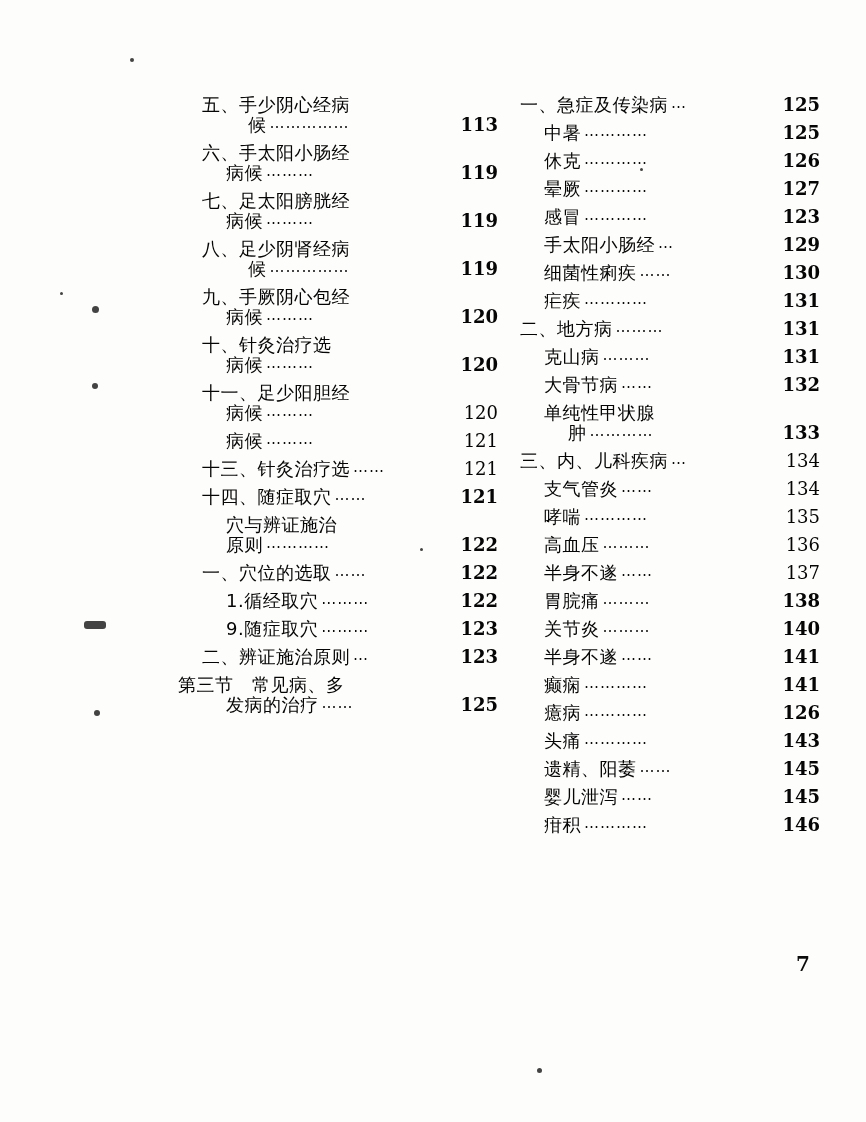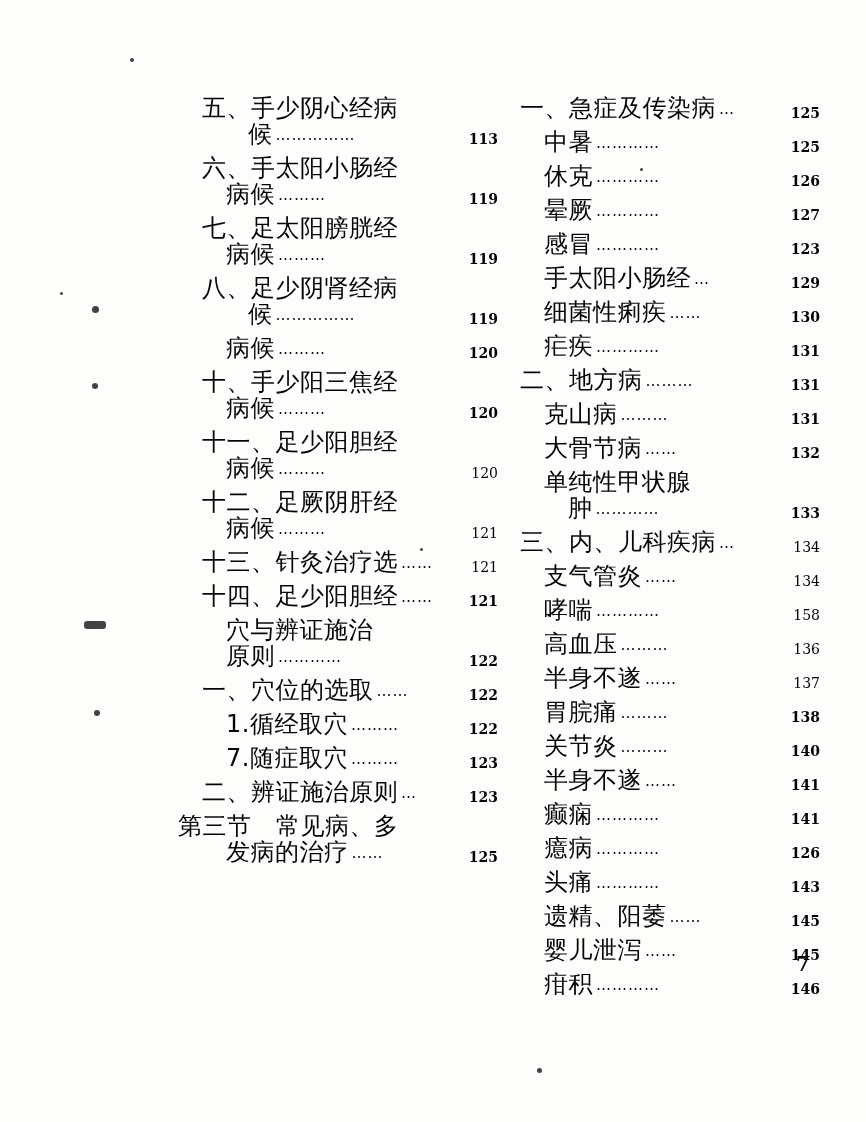--- a/index.html
+++ b/index.html
@@ -43,34 +43,34 @@
     width: 300px;
   }
   .entry {
     display: flex;
     align-items: flex-end;
     line-height: 1.0;
     margin-bottom: 10px;
     white-space: nowrap;
   }
   .entry .label {
-    font-size: 24px;
+    font-size: 18px;
     letter-spacing: 0.5px;
   }
   .entry .dots {
     flex: 1 1 auto;
     overflow: hidden;
     font-size: 15px;
     letter-spacing: 1px;
     padding: 0 3px;
     transform: translateY(-3px);
     color: #111;
   }
   .entry .pnum {
-    font-size: 14px;
+    font-size: 18px;
     font-family: "DejaVu Serif", serif;
     font-weight: bold;
     letter-spacing: 0px;
   }
   
   .lvl0 { margin-left: 0px; }
   .lvl1 { margin-left: 24px; }
   .lvl2 { margin-left: 48px; }
   .lvl3 { margin-left: 70px; }
   .bold .label, .bold .pnum { font-weight: normal; }
@@ -129,56 +129,56 @@
           <span class="pnum">119</span>
         </div>
         <div class="entry lvl1 noline">
           <span class="label">八、足少阴肾经病</span>
         </div>
         <div class="entry lvl3">
           <span class="label">候</span>
           <span class="dots">……………</span>
           <span class="pnum">119</span>
         </div>
+        <div class="entry lvl1 noline">
+          <span class="label">九、手厥阴心包经</span>
+        </div>
         <div class="entry lvl2">
           <span class="label">病候</span>
           <span class="dots">………</span>
           <span class="pnum">120</span>
         </div>
         <div class="entry lvl1 noline">
-          <span class="label">十、手少阳三焦经</span>
+          <span class="label">十、针灸治疗选</span>
         </div>
         <div class="entry lvl2">
           <span class="label">病候</span>
           <span class="dots">………</span>
           <span class="pnum">120</span>
         </div>
         <div class="entry lvl1 bold noline">
           <span class="label">十一、足少阳胆经</span>
         </div>
         <div class="entry lvl2 bold">
           <span class="label">病候</span>
           <span class="dots">………</span>
           <span class="pnum">120</span>
         </div>
-        <div class="entry lvl1 bold noline">
-          <span class="label">十二、足厥阴肝经</span>
-        </div>
         <div class="entry lvl2 bold">
           <span class="label">病候</span>
           <span class="dots">………</span>
           <span class="pnum">121</span>
         </div>
         <div class="entry lvl1 bold">
           <span class="label">十三、针灸治疗选</span>
           <span class="dots">……</span>
           <span class="pnum">121</span>
         </div>
         <div class="entry lvl1">
-          <span class="label">十四、足少阳胆经</span>
+          <span class="label">十四、随症取穴</span>
           <span class="dots">……</span>
           <span class="pnum">121</span>
         </div>
         <div class="entry lvl2 noline">
           <span class="label">穴与辨证施治</span>
         </div>
         <div class="entry lvl2">
           <span class="label">原则</span>
           <span class="dots">…………</span>
           <span class="pnum">122</span>
@@ -187,21 +187,21 @@
           <span class="label">一、穴位的选取</span>
           <span class="dots">……</span>
           <span class="pnum">122</span>
         </div>
         <div class="entry lvl2">
           <span class="label">1.循经取穴</span>
           <span class="dots">………</span>
           <span class="pnum">122</span>
         </div>
         <div class="entry lvl2">
-          <span class="label">7.随症取穴</span>
+          <span class="label">9.随症取穴</span>
           <span class="dots">………</span>
           <span class="pnum">123</span>
         </div>
         <div class="entry lvl1">
           <span class="label">二、辨证施治原则</span>
           <span class="dots">…</span>
           <span class="pnum">123</span>
         </div>
         <div class="entry lvl0 noline">
           <span class="label">第三节　常见病、多</span>
@@ -282,21 +282,21 @@
           <span class="pnum">134</span>
         </div>
         <div class="entry lvl1 bold">
           <span class="label">支气管炎</span>
           <span class="dots">……</span>
           <span class="pnum">134</span>
         </div>
         <div class="entry lvl1 bold">
           <span class="label">哮喘</span>
           <span class="dots">…………</span>
-          <span class="pnum">158</span>
+          <span class="pnum">135</span>
         </div>
         <div class="entry lvl1 bold">
           <span class="label">高血压</span>
           <span class="dots">………</span>
           <span class="pnum">136</span>
         </div>
         <div class="entry lvl1 bold">
           <span class="label">半身不遂</span>
           <span class="dots">……</span>
           <span class="pnum">137</span>

